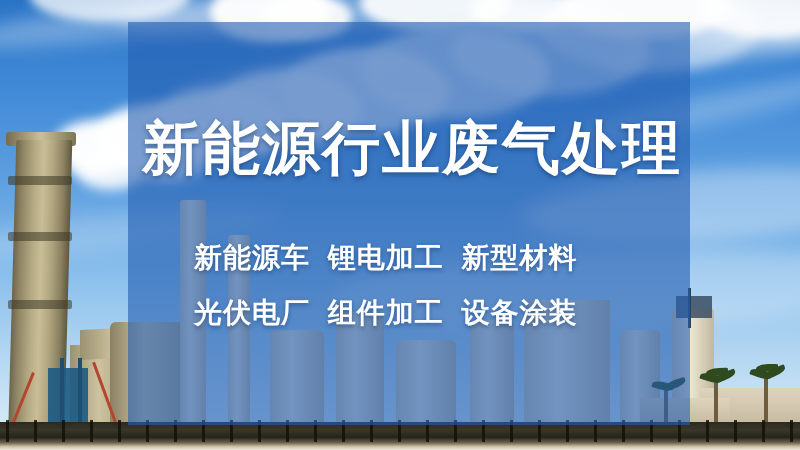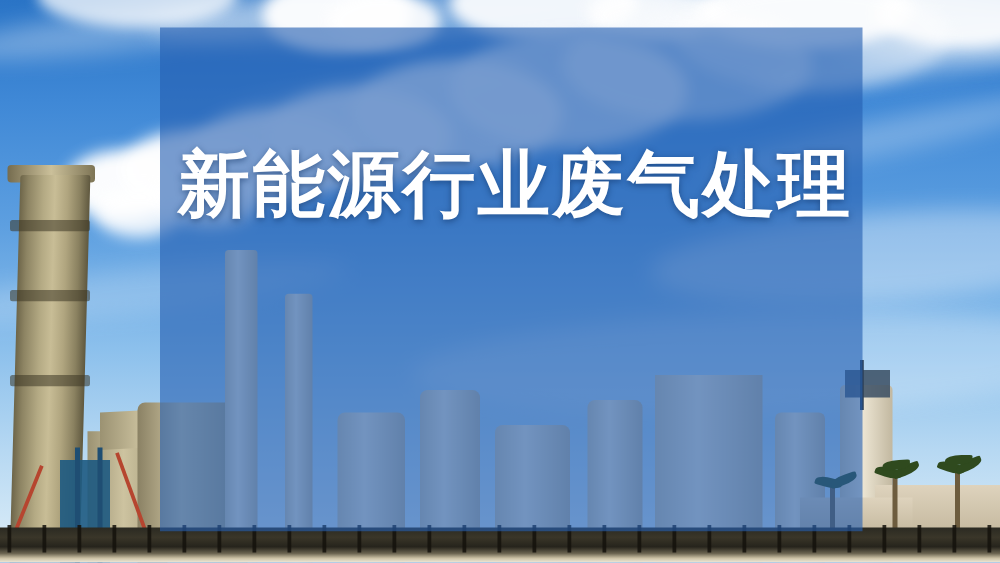--- a/index.html
+++ b/index.html
@@ -324,15 +324,17 @@
       <div class="railpost" style="left:706px;"></div>
     <div class="railpost" style="left:734px;"></div> 
       <div class="railpost" style="left:762px;"></div>
     <div class="railpost" style="left:790px;"></div>
   </div>
 
   <div class="overlay"></div>
 
   <div class="text-layer">
     <div class="headline">新能源行业废气处理</div>
+    <div class="subline sub1">新能源车  锂电加工  新型材料</div>
+    <div class="subline sub2">光伏电厂  组件加工  设备涂装</div>
   </div>
 
 </div>
 
 </body></html>

